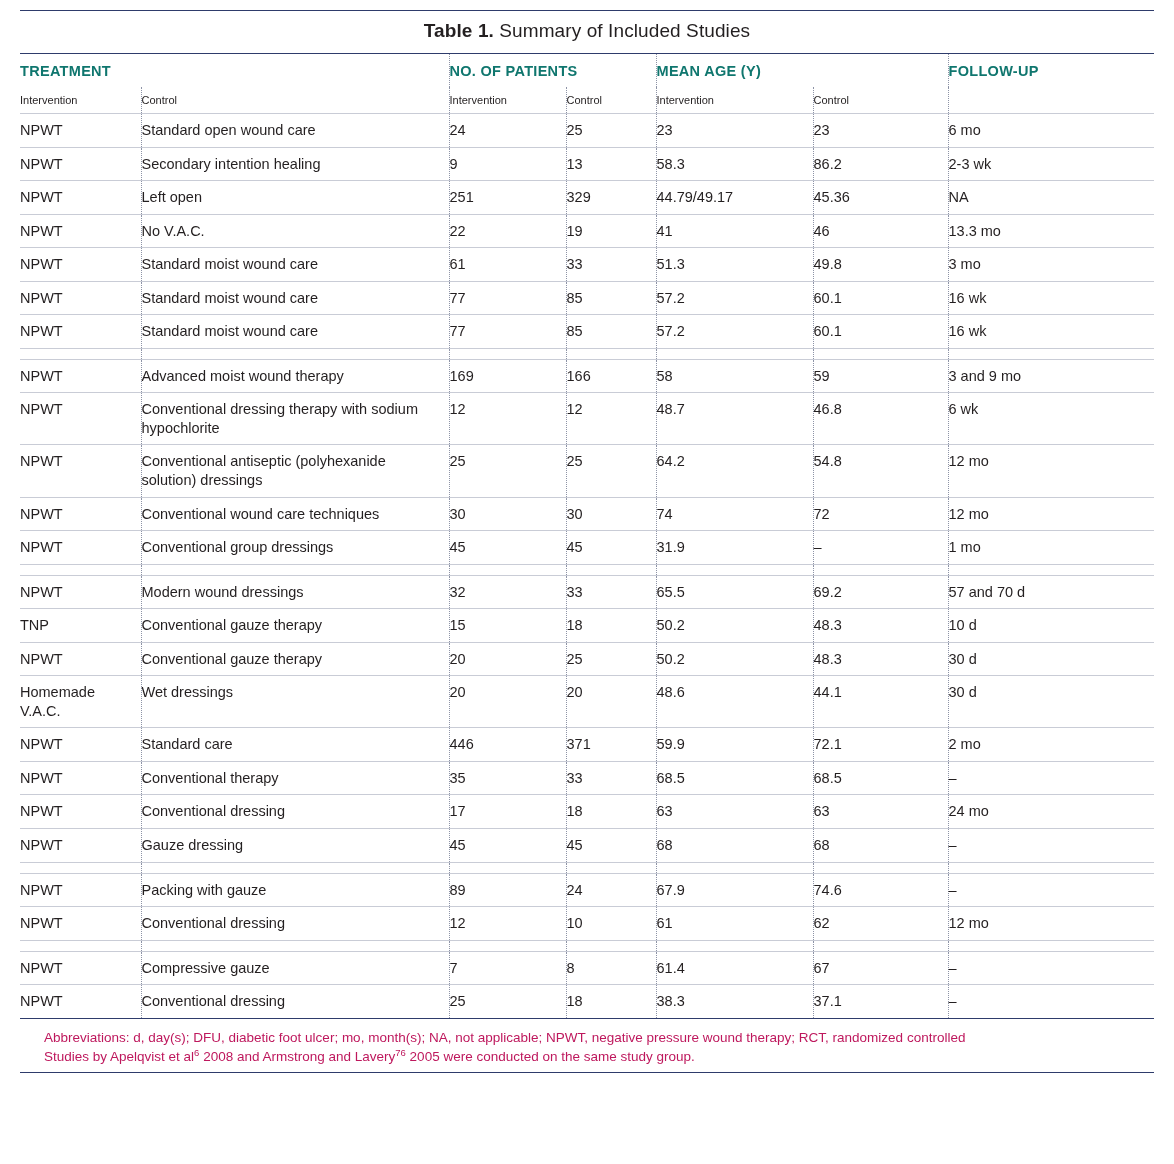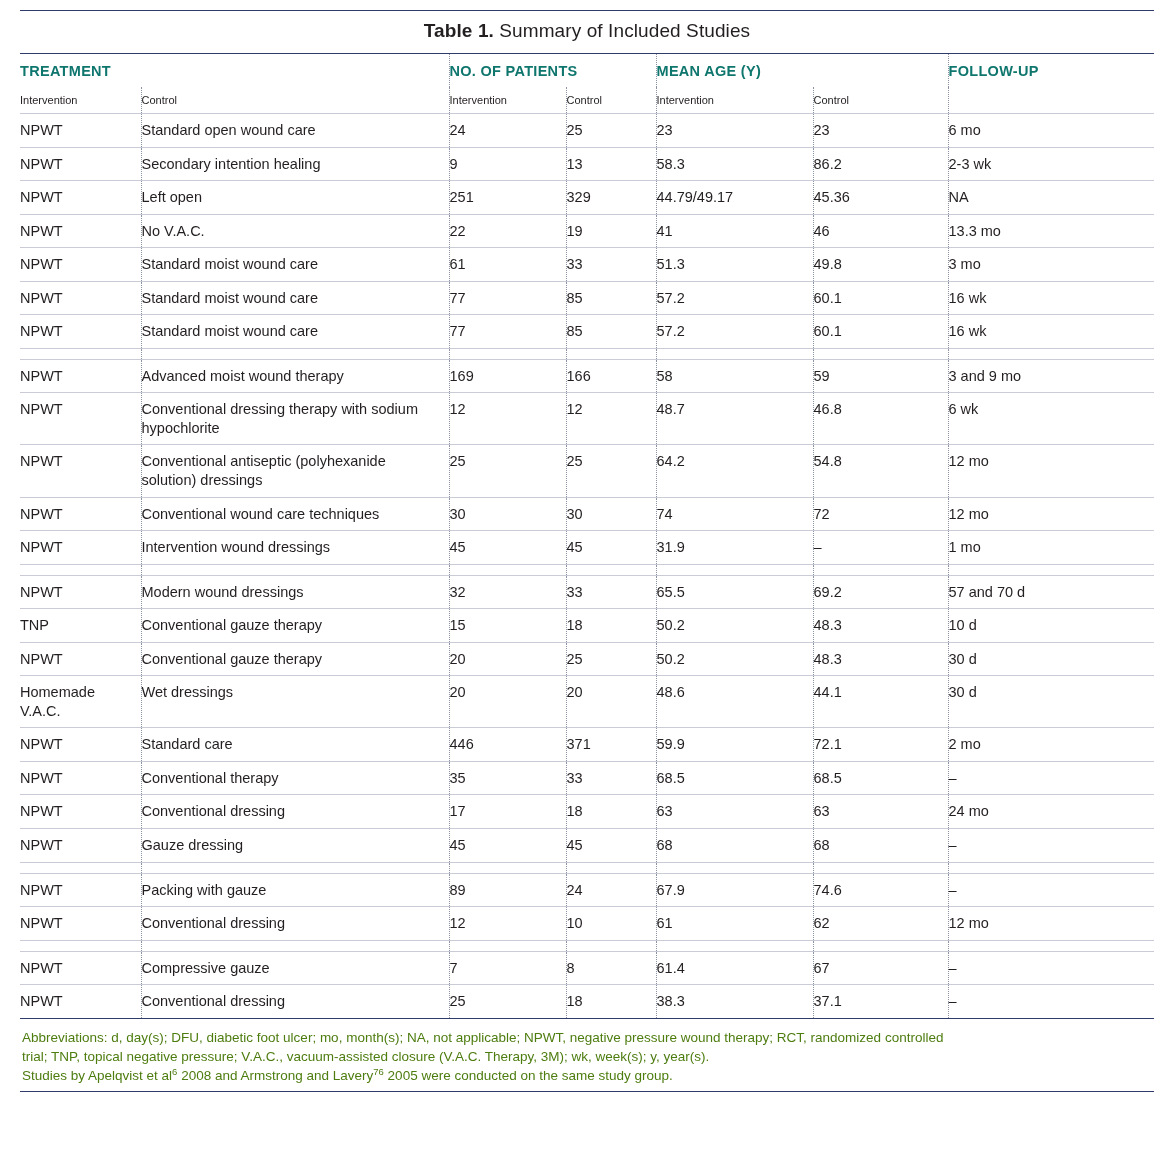--- a/index.html
+++ b/index.html
@@ -85,21 +85,22 @@
   tbody tr.gap td.sep {
     border-left: 1px dotted #8d93a6;
   }
   .cellline {
     line-height: 1.28;
   }
   .footnotes {
     font-size: 13.5px;
     line-height: 1.42;
     padding: 9px 2px 6px 2px;
-    color: #4d7c0f;
+    color: #be185d;
+    margin-left: 22px;
   }
   sup {
     font-size: 9.5px;
     vertical-align: super;
     line-height: 0;
   }
 </style>
 </head>
 <body>
 
@@ -401,21 +402,21 @@
           </td>
           <td class="sep">
             <div class="cellline">12 mo</div>
           </td>
         </tr>
         <tr>
           <td>
             <div class="cellline">NPWT</div>
           </td>
           <td class="sep">
-            <div class="cellline">Intervention wound dressings</div>
+            <div class="cellline">Conventional group dressings</div>
           </td>
           <td class="sep">
             <div class="cellline">45</div>
           </td>
           <td class="sep">
             <div class="cellline">45</div>
           </td>
           <td class="sep">
             <div class="cellline">31.9</div>
           </td>
@@ -729,20 +730,19 @@
             <div class="cellline">–</div>
           </td>
         </tr>
       </tbody>
   </table>
 
   <hr class="rule">
 
   <div class="footnotes">
     <div>Abbreviations: d, day(s); DFU, diabetic foot ulcer; mo, month(s); NA, not applicable; NPWT, negative pressure wound therapy; RCT, randomized controlled</div>
-    <div>trial; TNP, topical negative pressure; V.A.C., vacuum-assisted closure (V.A.C. Therapy, 3M); wk, week(s); y, year(s).</div>
     <div>
       <span>Studies by Apelqvist et al</span><sup>6</sup><span> 2008 and Armstrong and Lavery</span><sup>76</sup><span> 2005 were conducted on the same study group.</span>
     </div>
   </div>
 
   <hr class="rule">
 </div>
 
 </body></html>

